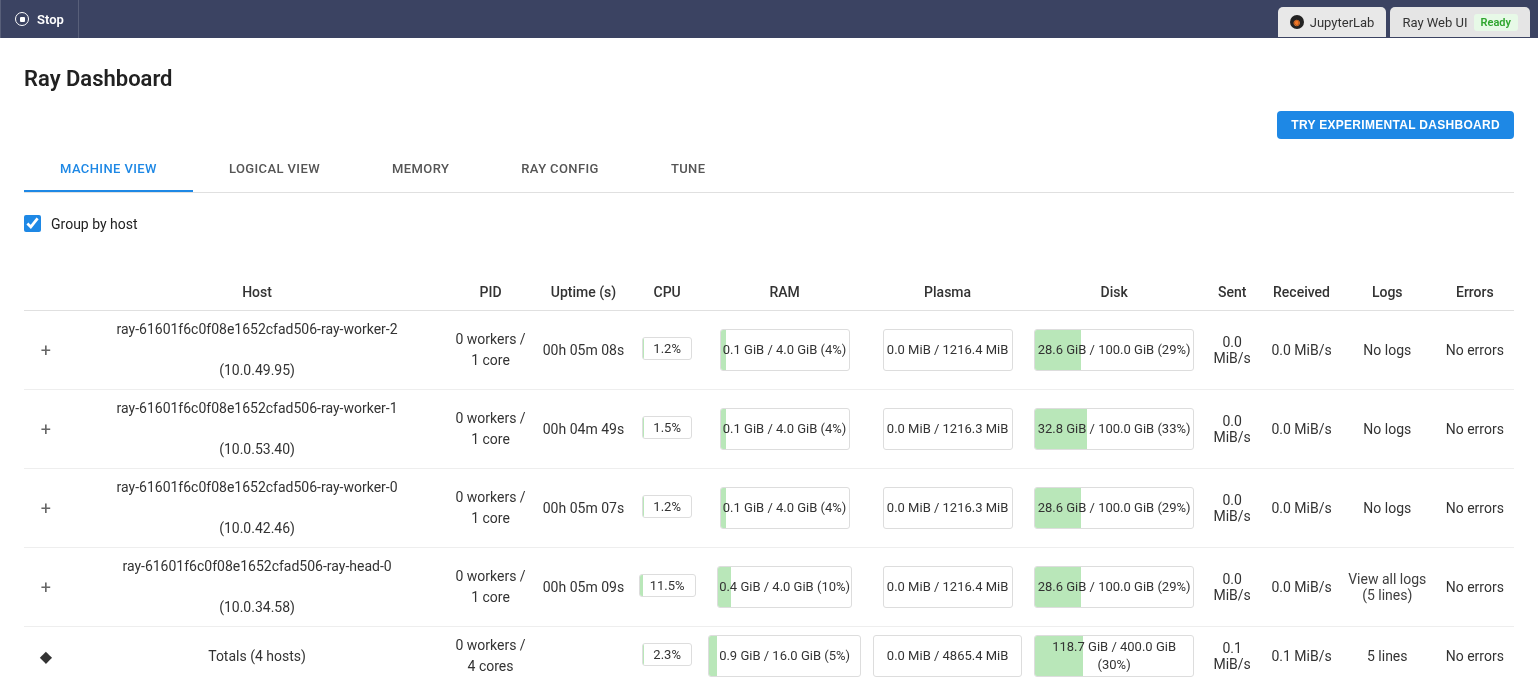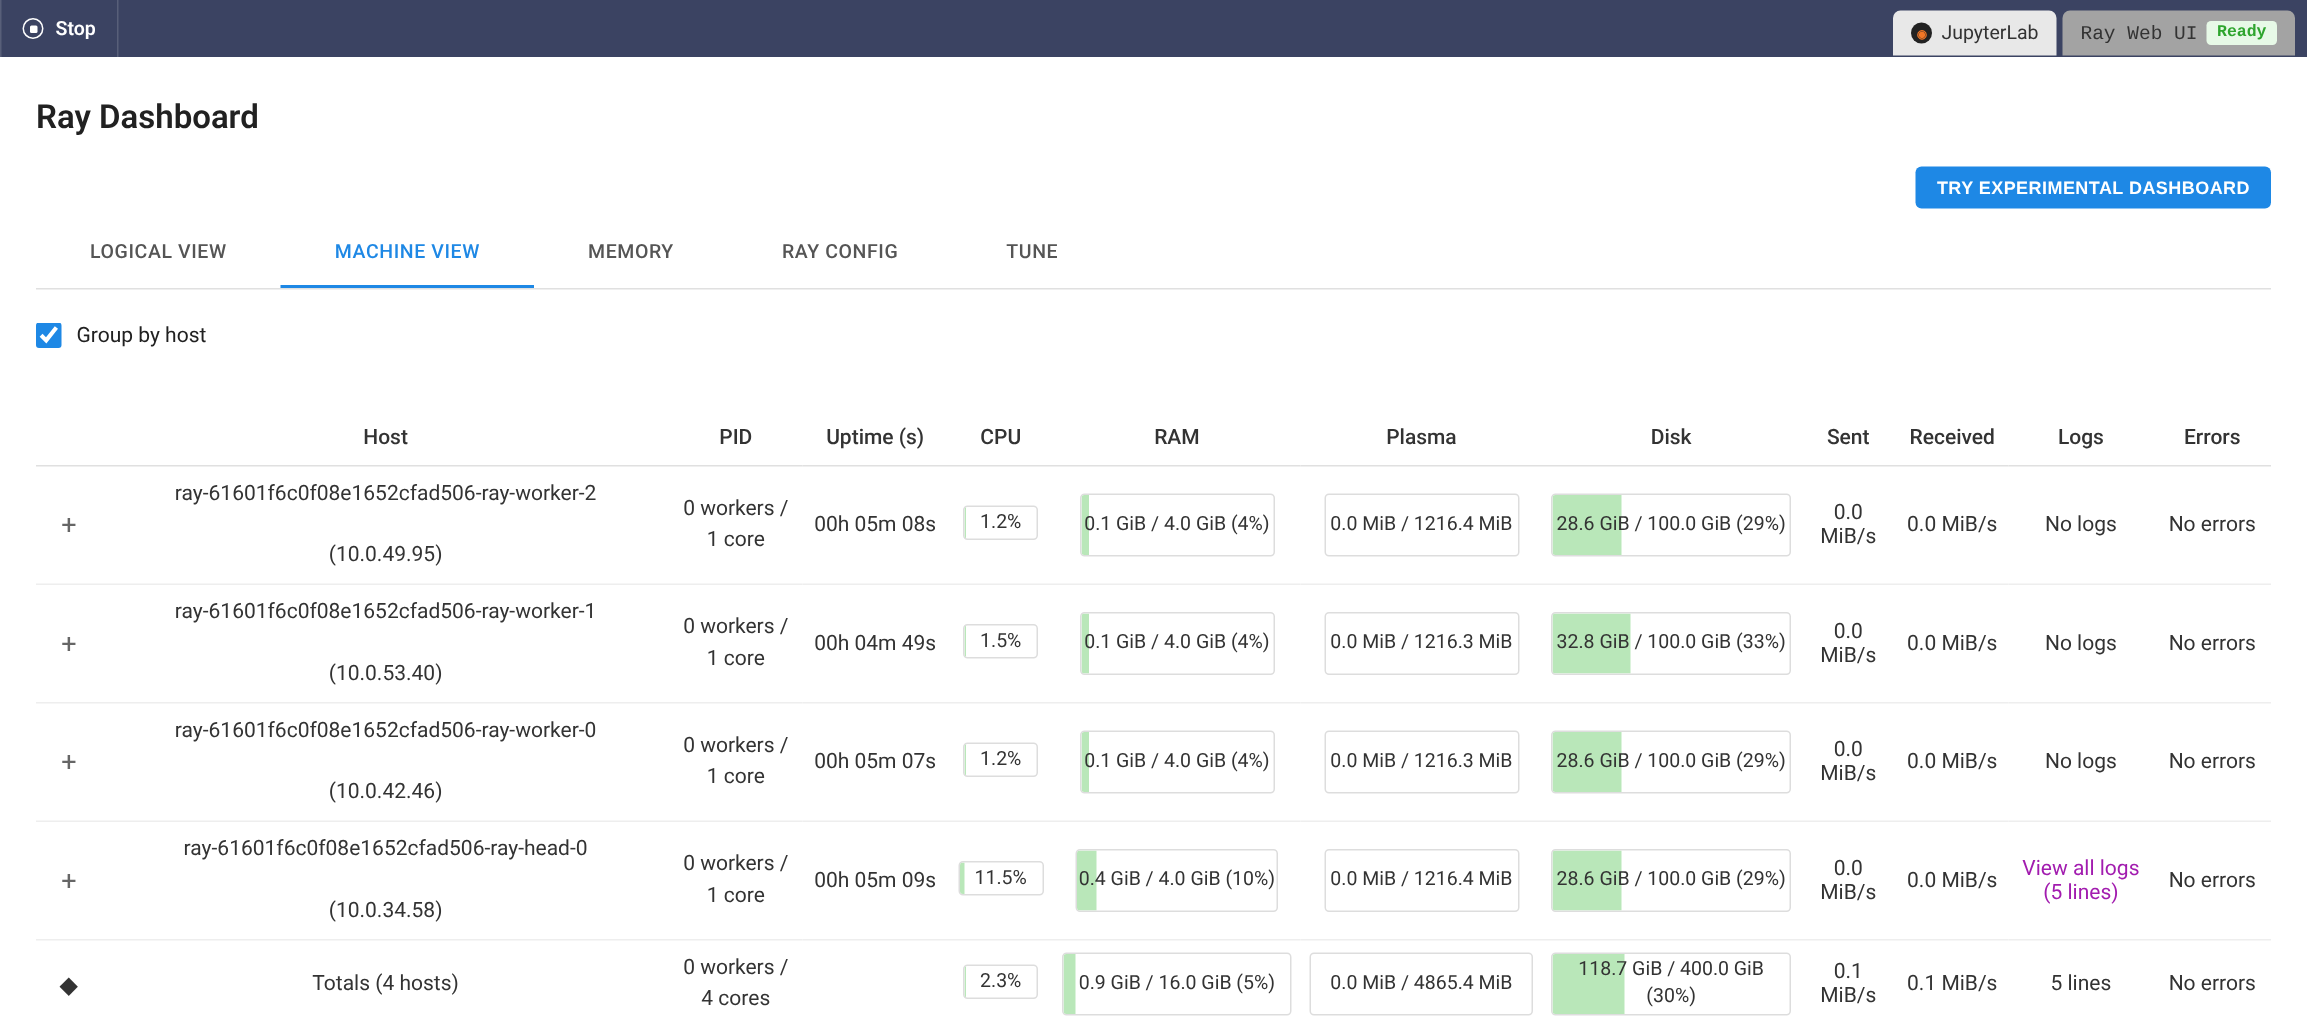--- a/index.html
+++ b/index.html
@@ -67,22 +67,21 @@
       display: flex;
       align-items: center;
       gap: 6px;
       font-size: 13px;
       color: #333;
       margin-top: 6px;
       height: 30px;
       cursor: pointer;
     }
     .tab-chip.active {
-      background: #a3a3a3;
-      font-family: Liberation Mono, monospace;
+      background: #e5e5e5;
     }
     .jupyter-icon {
       width: 14px;
       height: 14px;
       background: #222;
       border-radius: 50%;
       display: flex;
       align-items: center;
       justify-content: center;
       color: #f37726;
@@ -238,21 +237,21 @@
       left: 0; top: 0;
       height: 100%;
       background: #b9e7b9;
       z-index: 0;
     }
     .cpu-text {
       position: relative;
       z-index: 1;
     }
     .link {
-      color: #a21caf;
+      color: #404040;
       cursor: pointer;
     }
     .footer {
       text-align: center;
       padding: 24px 0;
       color: #555;
       font-size: 14px;
     }
     .col-expand { width: 44px; }
     .col-host { width: 390px; }
@@ -291,22 +290,22 @@
 
 <div class="content">
 
   <h1 class="page-title">Ray Dashboard</h1>
 
   <div class="action-row">
     <button class="exp-btn">TRY EXPERIMENTAL DASHBOARD</button>
   </div>
 
   <div class="tabs">
+    <div class="tab active">MACHINE VIEW</div>
     <div class="tab">LOGICAL VIEW</div>
-    <div class="tab active">MACHINE VIEW</div>
     <div class="tab">MEMORY</div>
     <div class="tab">RAY CONFIG</div>
     <div class="tab">TUNE</div>
   </div>
 
   <div class="controls">
     <input type="checkbox" class="checkbox" checked="" style="">
     <span>Group by host</span>
   </div>
 

